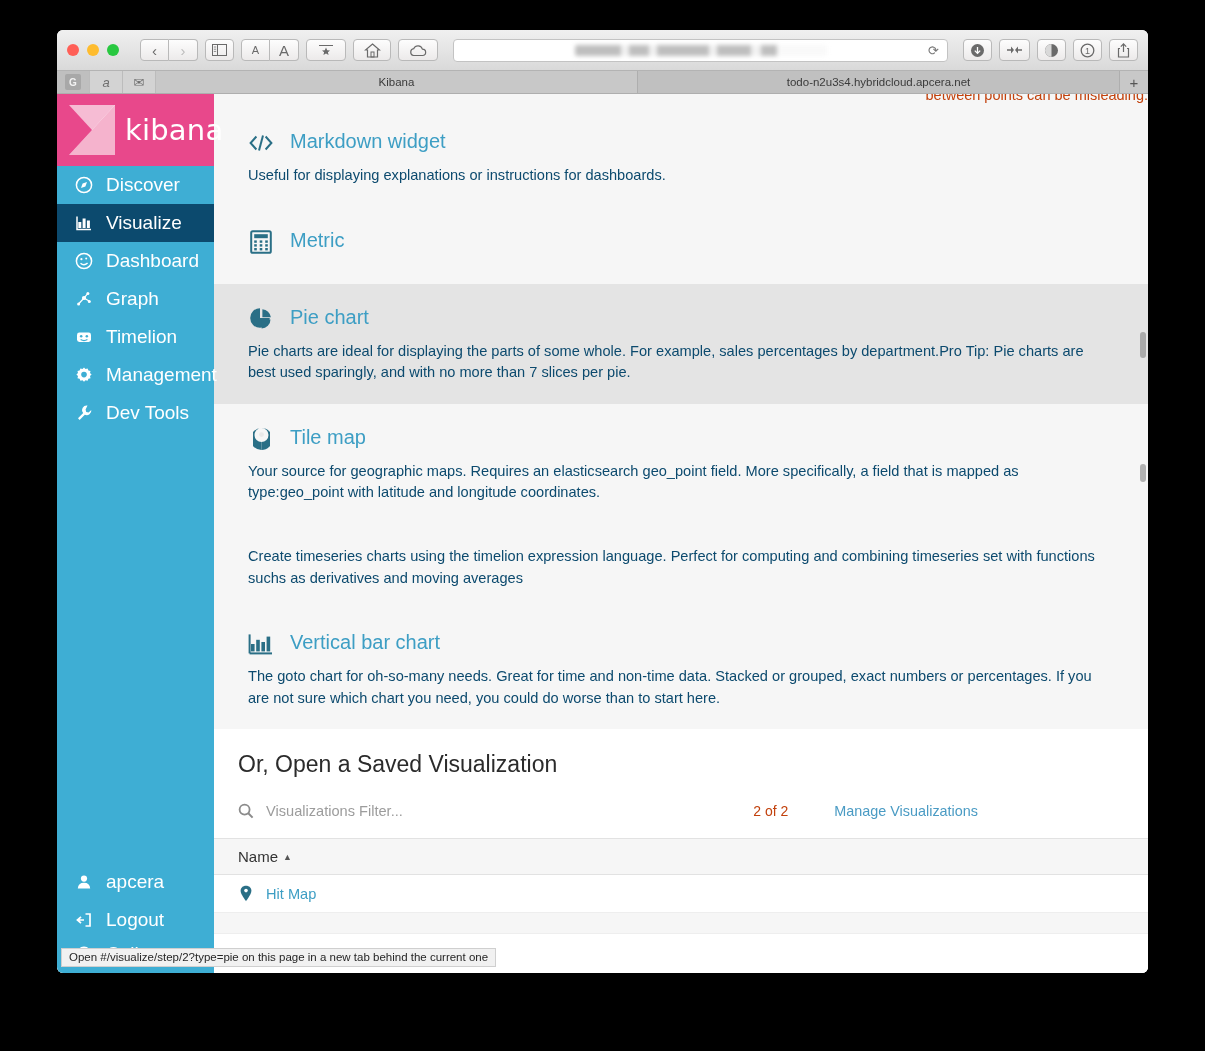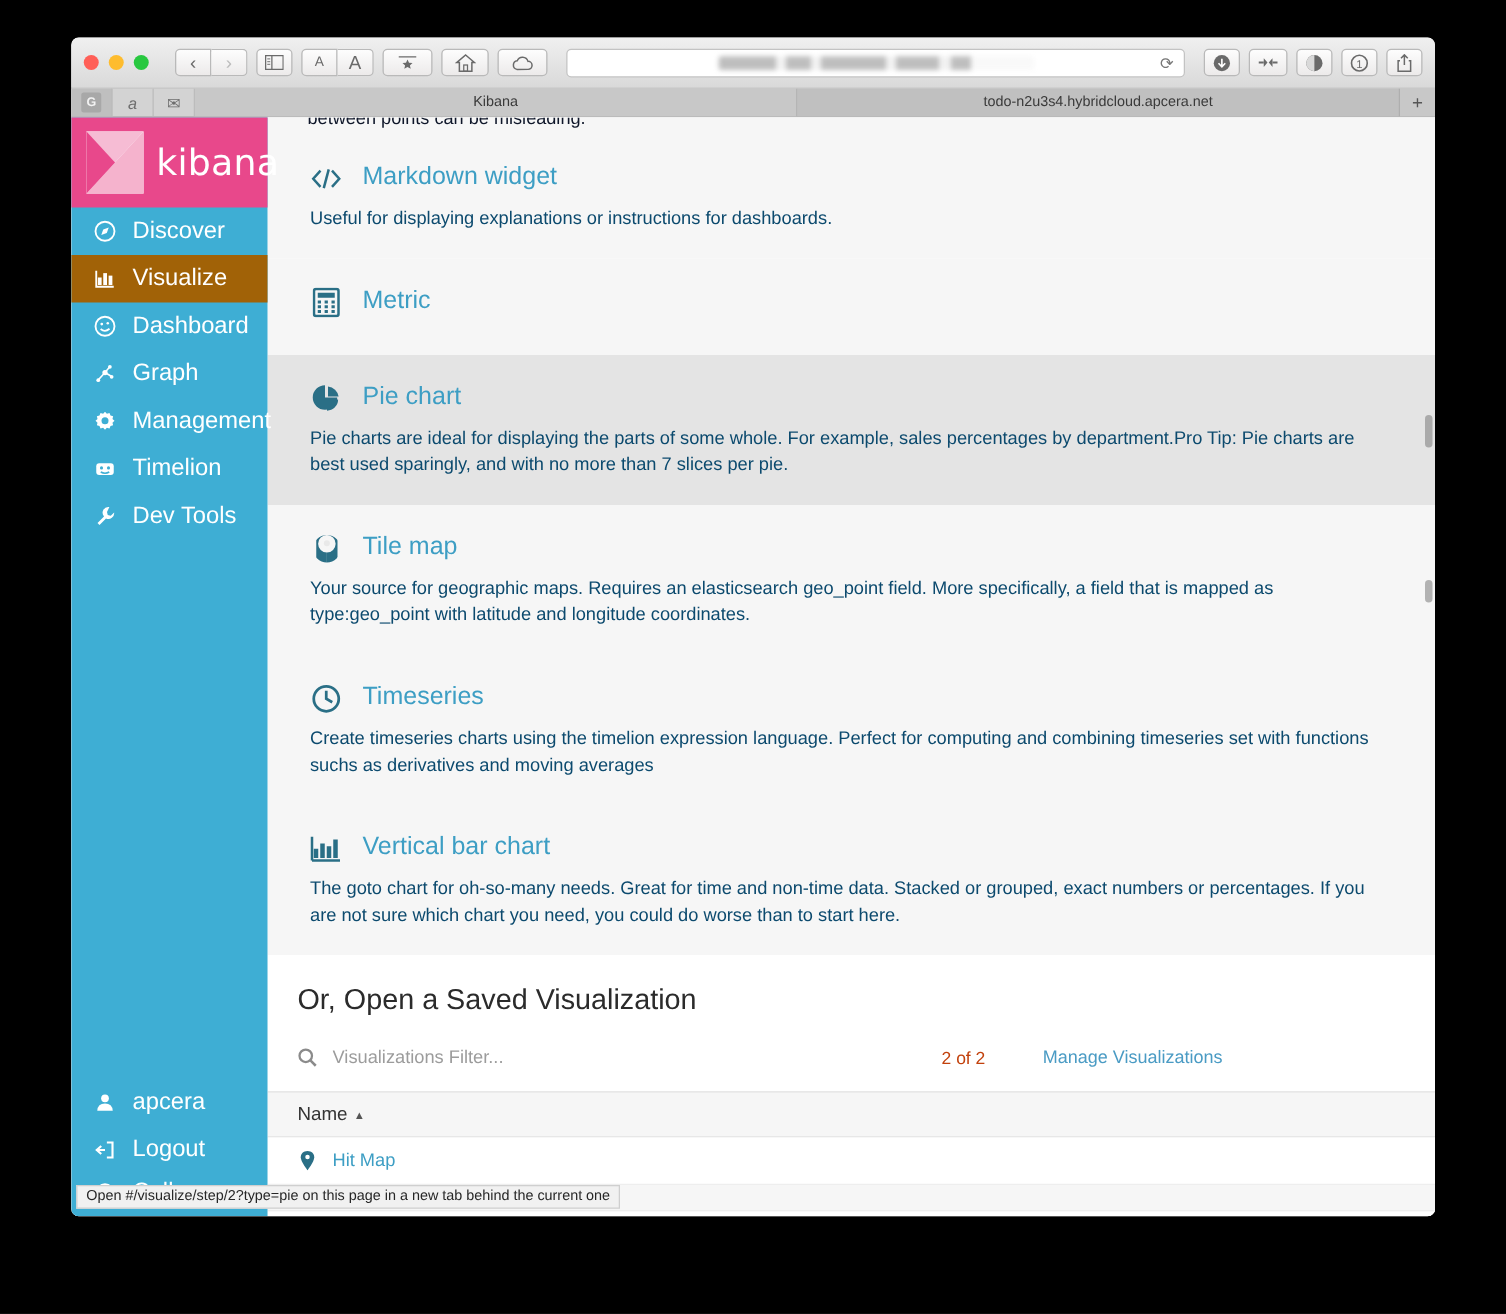--- a/index.html
+++ b/index.html
@@ -142,47 +142,48 @@
   }
   .nav { display: flex; flex-direction: column; }
   .nav-item {
     height: 38px;
     display: flex; align-items: center;
     gap: 13px;
     padding-left: 17px;
     color: #fff;
     font-size: 19px;
   }
-  .nav-item.active { background: #a16207; }
+  .nav-item.active { background: #0c4a6e; }
   .nav-ico {
     width: 19px; height: 19px; flex-shrink: 0;
     display: flex; align-items: center; justify-content: center;
     color: #fff;
   }
   .nav-ico svg { display:block; }
   .nav-spacer { flex: 1; }
   .nav-bottom { padding-bottom: 4px; }
 
   
   .content {
     flex: 1;
     background: #fff;
     overflow: hidden;
     position: relative;
   }
   .scroll-area { position:absolute; inset:0; }
 
   .clipped-line {
     background: #f6f6f6;
-    color: #0f172a;
+    color: #c2410c;
     font-size: 14.5px;
-    padding: 0 0 0 32px;
+    padding: 0 0 0 18px;
     height: 14px;
     overflow: hidden;
     line-height: 14px;
+    text-align: right;
   }
   .clipped-line span { display:block; margin-top:-6px; }
 
   .viz-row {
     padding: 22px 34px 20px 34px;
     background: #f6f6f6;
   }
   .viz-row.alt { background: #e4e4e4; }
   .viz-head {
     display: flex; align-items: flex-start; gap: 16px;
@@ -455,40 +456,40 @@
               <circle cx="12.9" cy="3.4" r="1.5" fill="#fff"></circle>
             </svg>
           </span>
           <span>Graph</span>
         </div>
 
 
         <div class="nav-item">
           <span class="nav-ico">
             <svg width="18" height="18" viewBox="0 0 18 18">
+              <rect x="2" y="4.5" width="14" height="9.5" rx="2.4" fill="#fff"></rect>
+              <circle cx="6.2" cy="8.3" r="1.25" fill="#3eaed4"></circle>
+              <circle cx="11.8" cy="8.3" r="1.25" fill="#3eaed4"></circle>
+              <path d="M5.6 11.6 Q9 13.6 12.4 11.6" stroke="#3eaed4" stroke-width="1.2" fill="none"></path>
+            </svg>
+          </span>
+          <span>Timelion</span>
+        </div>
+
+        <div class="nav-item">
+          <span class="nav-ico">
+            <svg width="18" height="18" viewBox="0 0 18 18">
               <path d="M9 1.4 L10.5 3 L12.6 2.4 L13.4 4.4 L15.5 5 L15 7.1 L16.6 8.6
                        L15 10.1 L15.5 12.2 L13.4 12.8 L12.6 14.8 L10.5 14.2 L9 15.8
                        L7.5 14.2 L5.4 14.8 L4.6 12.8 L2.5 12.2 L3 10.1 L1.4 8.6
                        L3 7.1 L2.5 5 L4.6 4.4 L5.4 2.4 L7.5 3 Z" fill="#fff"></path>
               <circle cx="9" cy="8.6" r="2.8" fill="#3eaed4"></circle>
             </svg>
           </span>
           <span>Management</span>
-        </div>
-
-        <div class="nav-item">
-          <span class="nav-ico">
-            <svg width="18" height="18" viewBox="0 0 18 18">
-              <rect x="2" y="4.5" width="14" height="9.5" rx="2.4" fill="#fff"></rect>
-              <circle cx="6.2" cy="8.3" r="1.25" fill="#3eaed4"></circle>
-              <circle cx="11.8" cy="8.3" r="1.25" fill="#3eaed4"></circle>
-              <path d="M5.6 11.6 Q9 13.6 12.4 11.6" stroke="#3eaed4" stroke-width="1.2" fill="none"></path>
-            </svg>
-          </span>
-          <span>Timelion</span>
         </div>
 
         <div class="nav-item">
           <span class="nav-ico">
             <svg width="18" height="18" viewBox="0 0 18 18">
               <path d="M12.5 1.6 A4.6 4.6 0 0 0 8.2 9.1 L3 14.3 L4.6 15.9 L9.8 10.7
                        A4.6 4.6 0 0 0 16.3 5.9 L13.6 8.6 L11.2 8 L10.6 5.6 Z" fill="#fff"></path>
             </svg>
           </span>
           <span>Dev Tools</span>
@@ -598,29 +599,20 @@
                 <path d="M8.5 1 A7 7 0 0 1 8.5 15 L8.5 23 A7 7 0 0 0 8.5 1 Z" fill="#2a6f86"></path>
                 <circle cx="8.5" cy="7.6" r="2.4" fill="#e9e9e9"></circle>
               </svg>
             </span>
             <span class="viz-title">Tile map</span>
           </div>
           <div class="viz-desc">Your source for geographic maps. Requires an elasticsearch geo_point field. More specifically, a field that is mapped as type:geo_point with latitude and longitude coordinates.</div>
         </div>
 
         <div class="viz-row">
-          <div class="viz-head">
-            <span class="viz-ico">
-              <svg width="24" height="24" viewBox="0 0 24 24">
-                <circle cx="12" cy="12" r="10" fill="none" stroke="#2a6f86" stroke-width="2.2"></circle>
-                <path d="M12 5.6 L12 12 L16.8 14.8" fill="none" stroke="#2a6f86" stroke-width="2.2"></path>
-              </svg>
-            </span>
-            <span class="viz-title">Timeseries</span>
-          </div>
           <div class="viz-desc">Create timeseries charts using the timelion expression language. Perfect for computing and combining timeseries set with functions suchs as derivatives and moving averages</div>
         </div>
 
         <div class="viz-row">
           <div class="viz-head">
             <span class="viz-ico">
               <svg width="26" height="22" viewBox="0 0 26 22">
                 <rect x="3" y="11" width="3.6" height="7.4" fill="#2a6f86"></rect>
                 <rect x="8.2" y="6.8" width="3.6" height="11.6" fill="#2a6f86"></rect>
                 <rect x="13.4" y="9" width="3.6" height="9.4" fill="#2a6f86"></rect>

